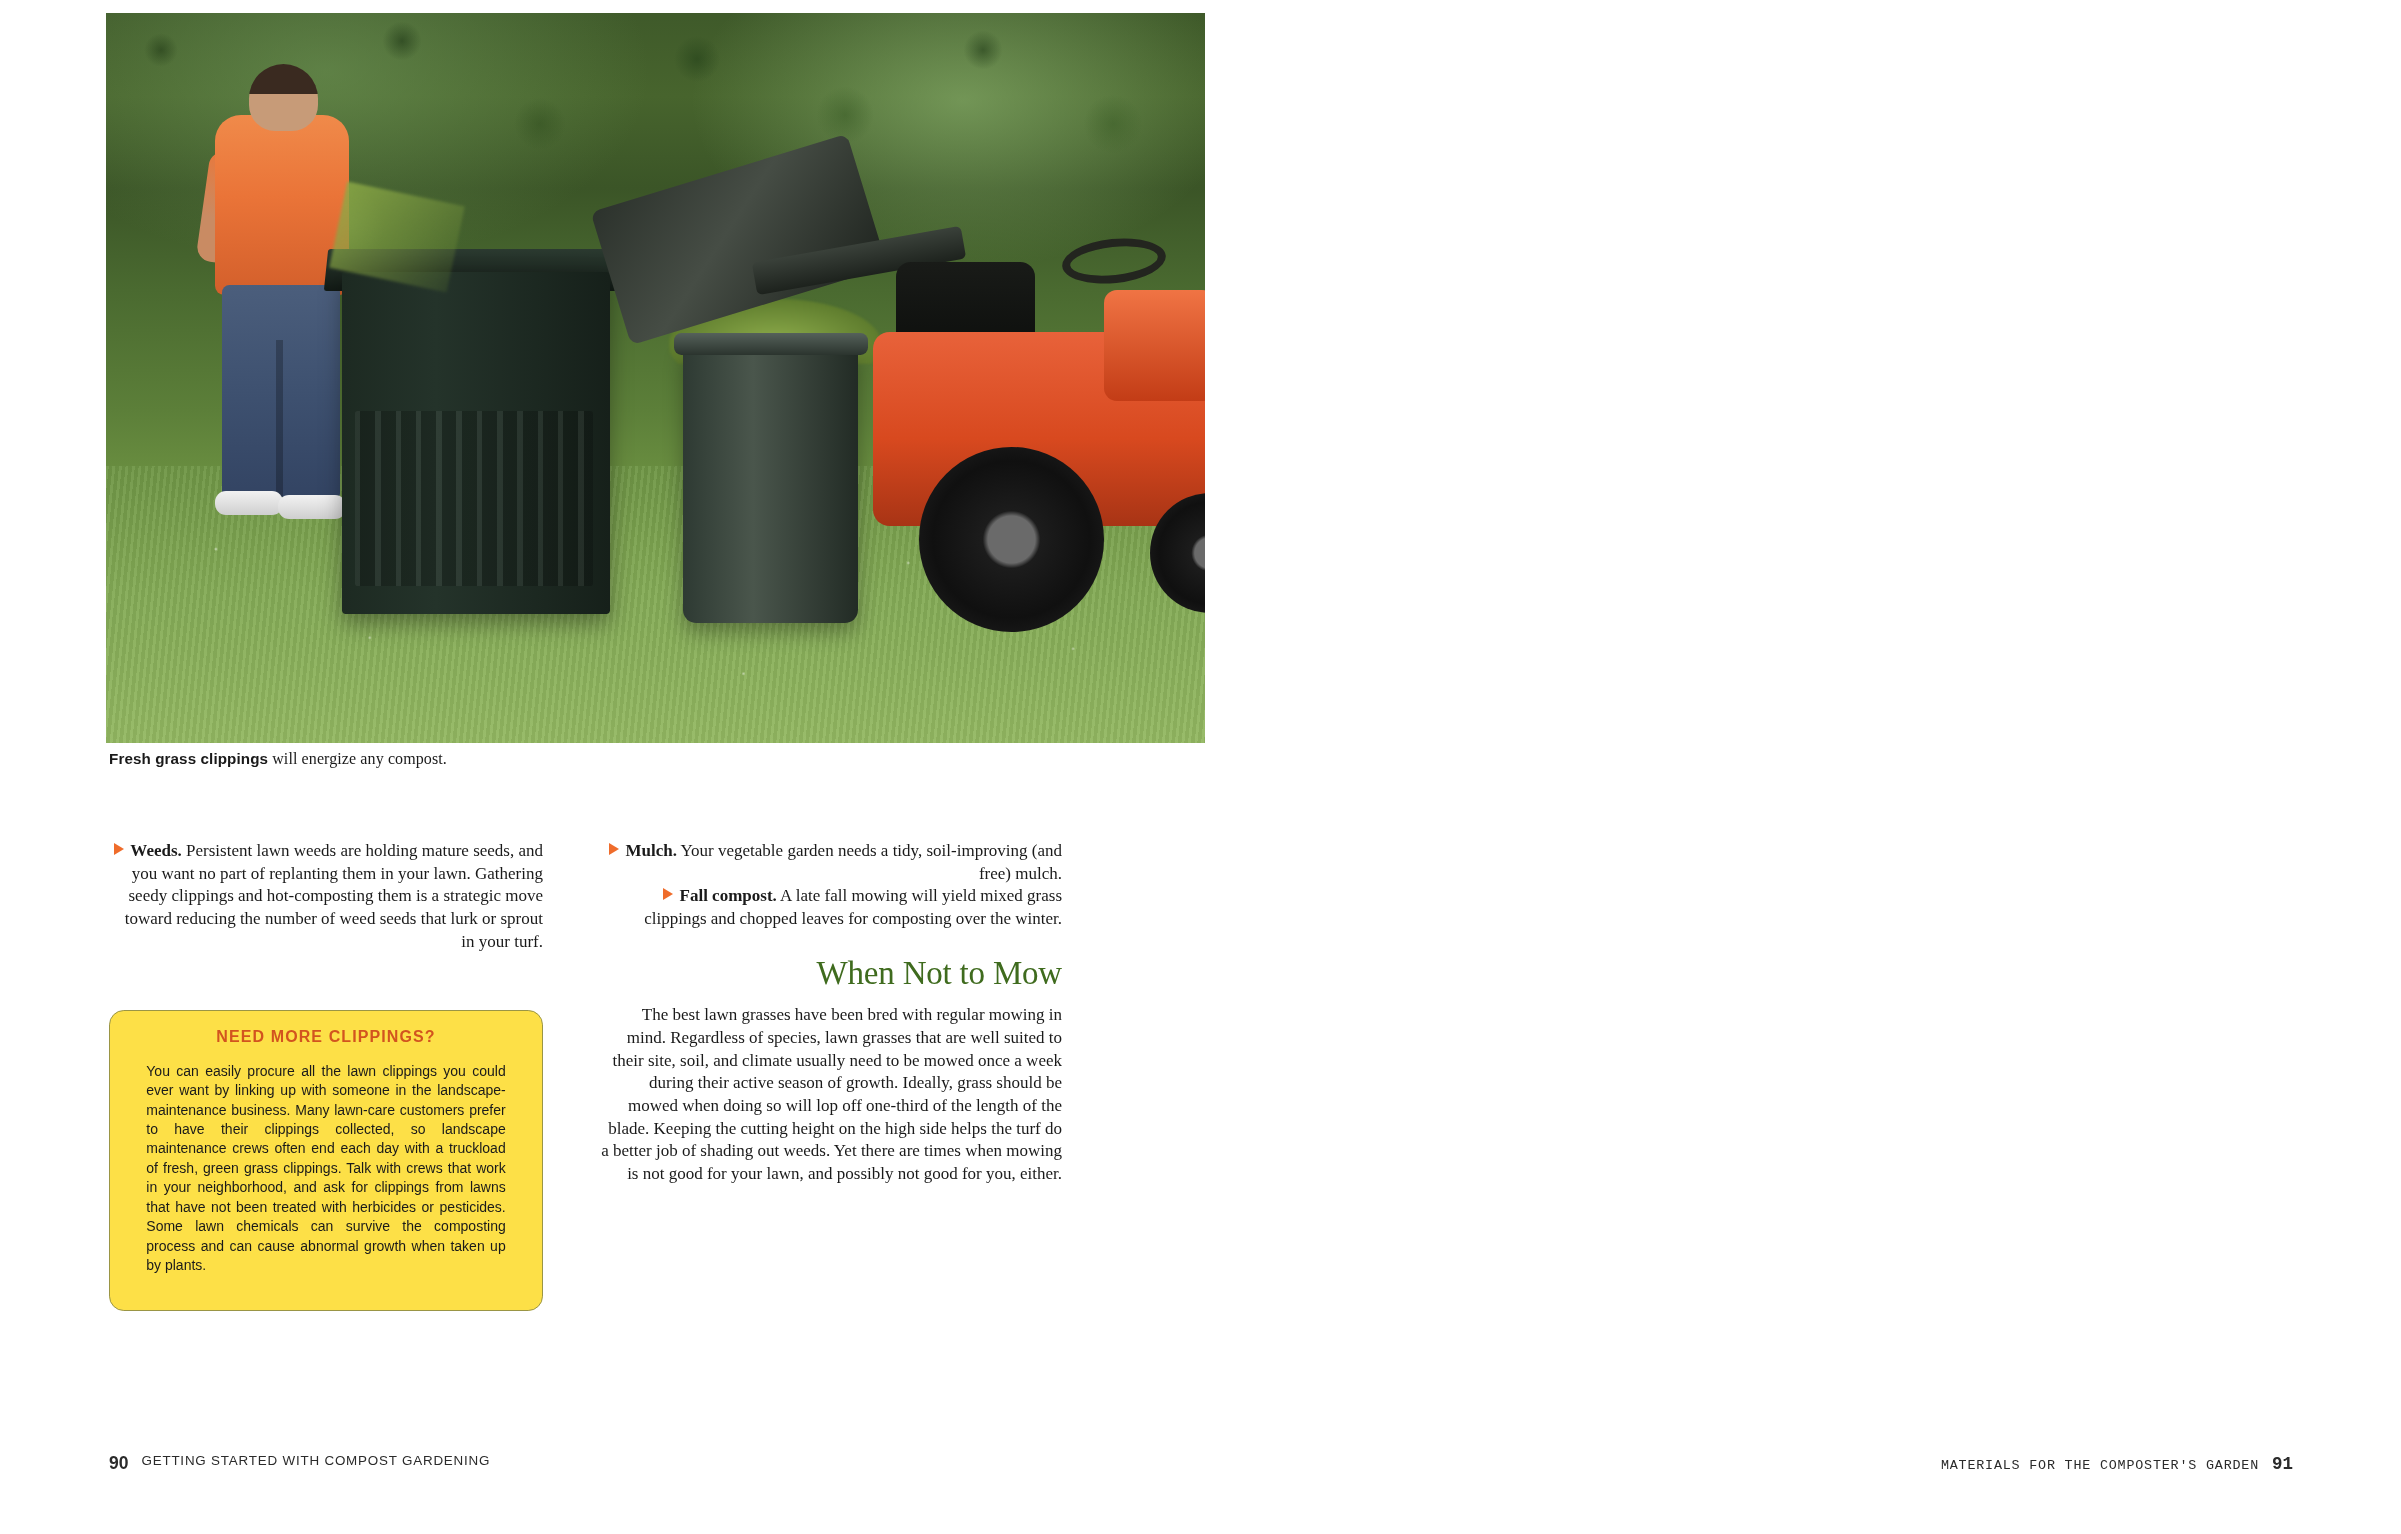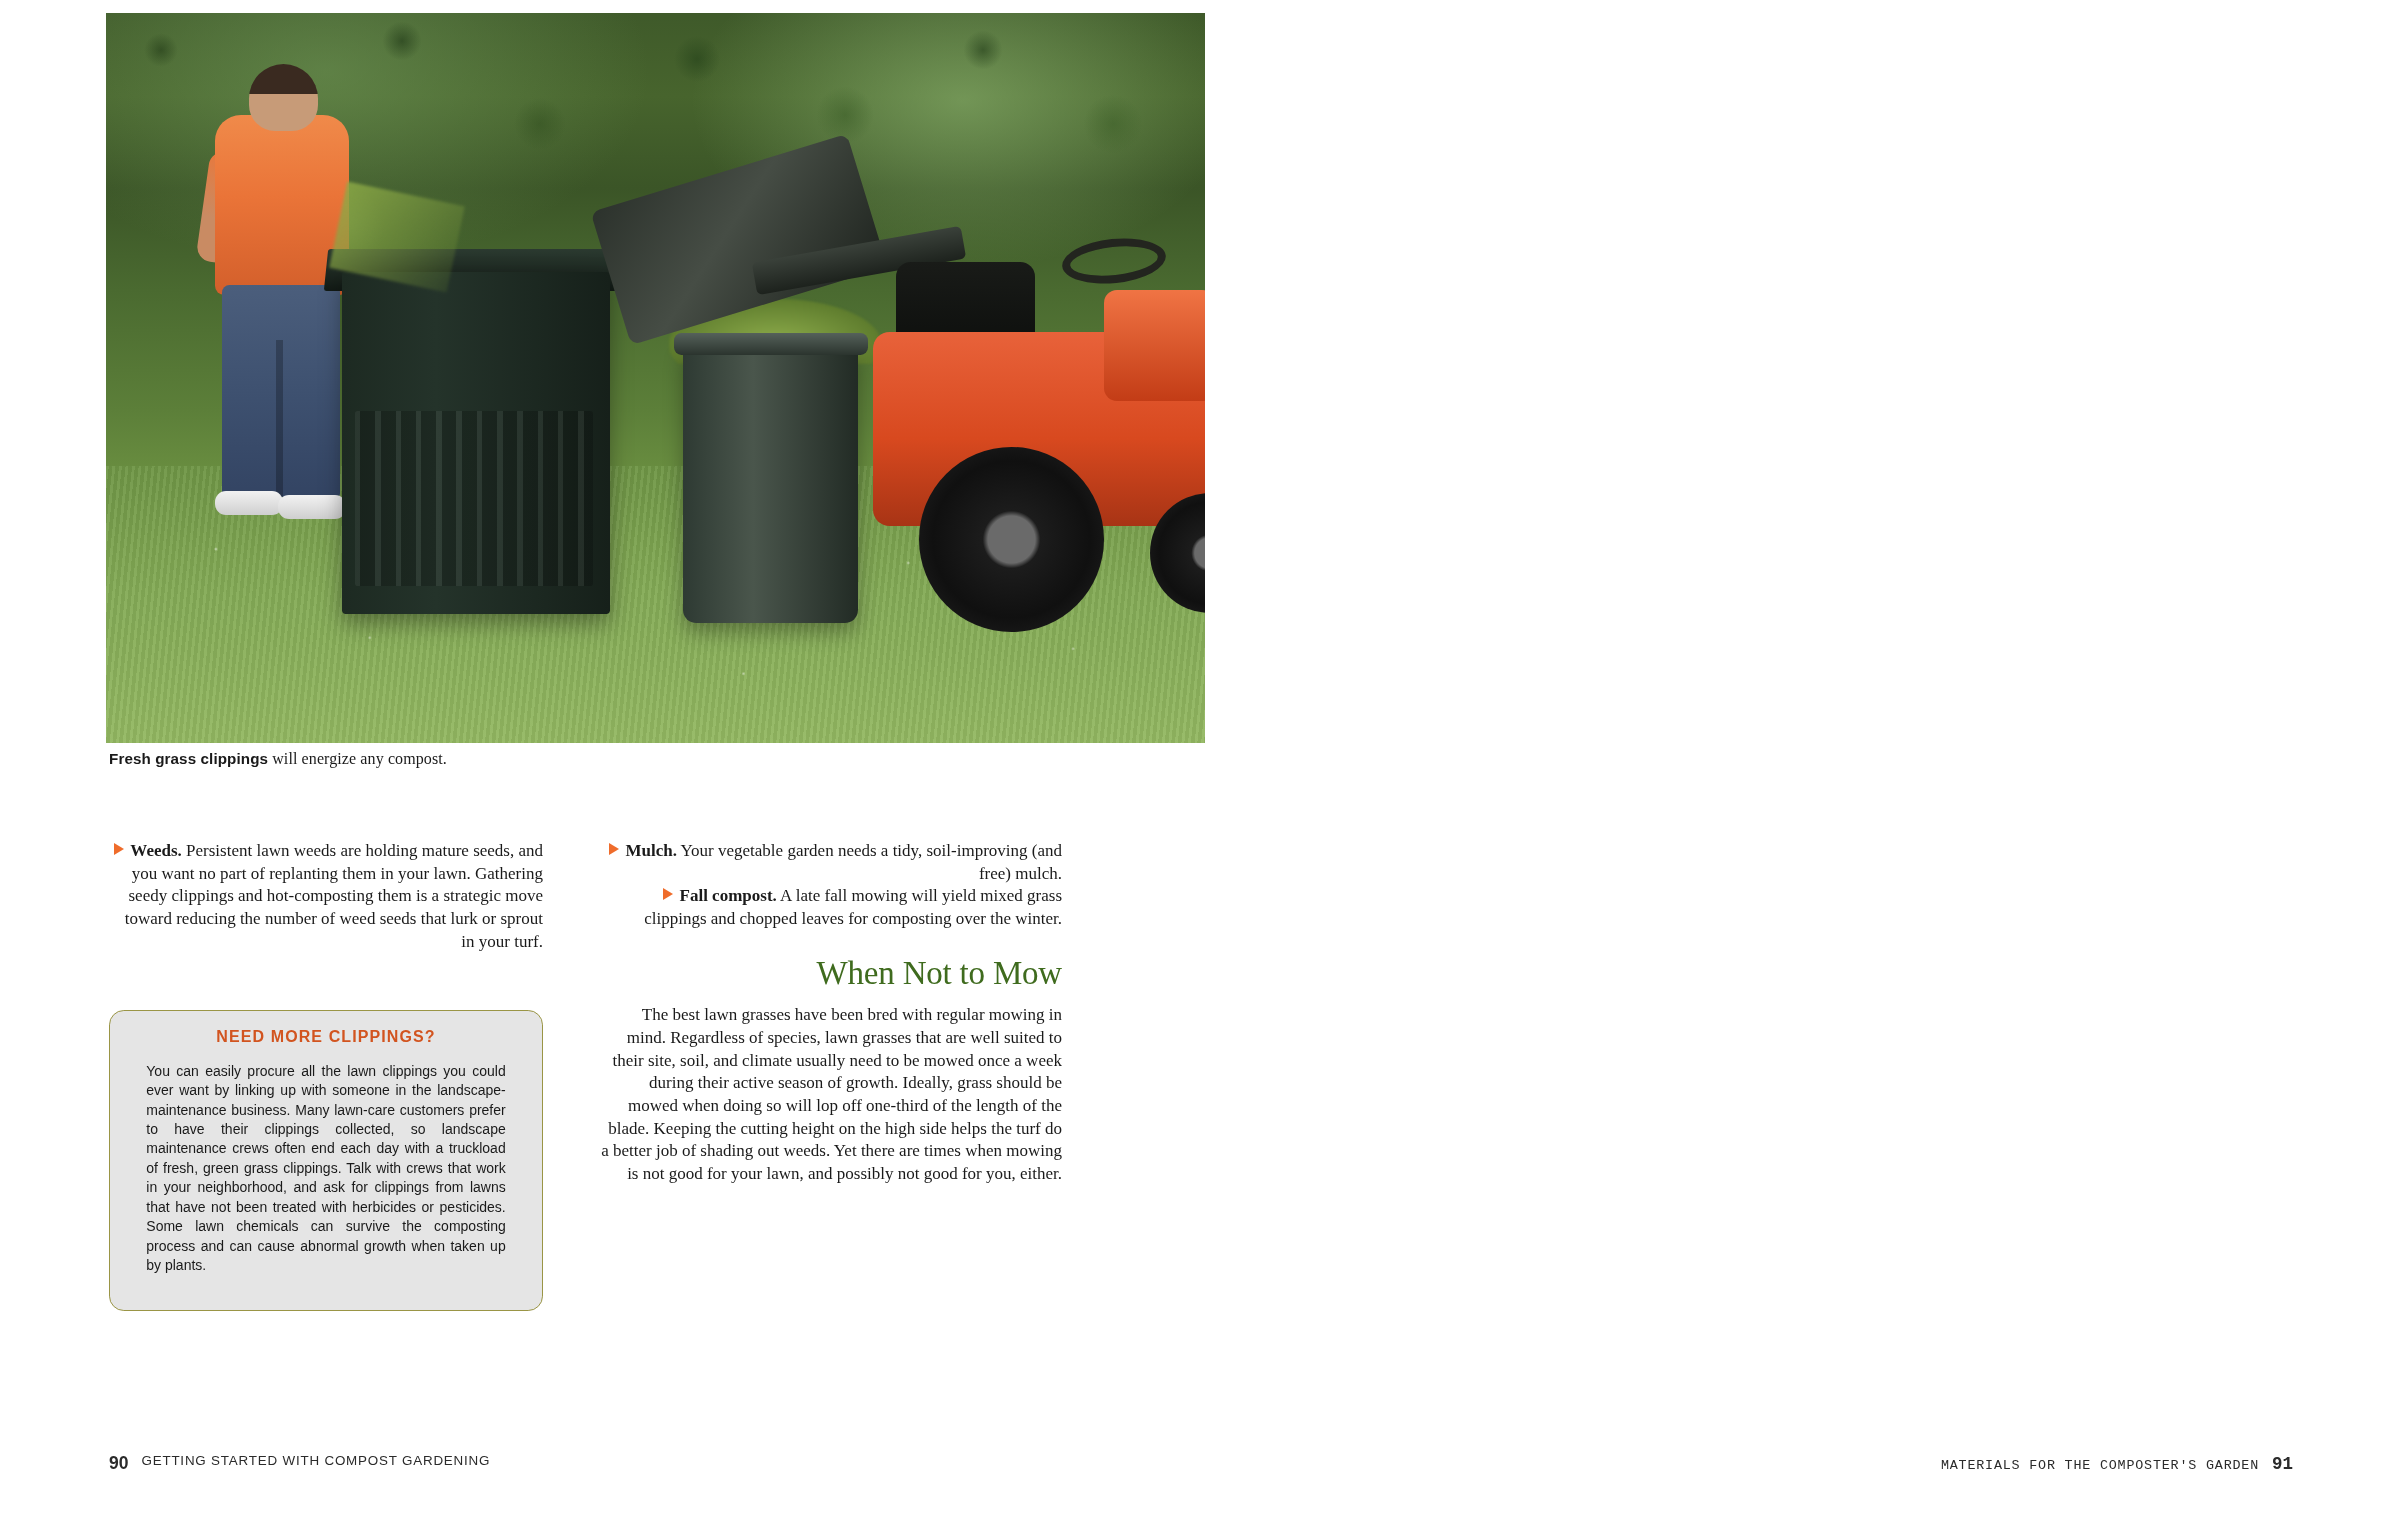--- a/index.html
+++ b/index.html
@@ -266,21 +266,21 @@
     color: #3f6b1e;
     margin: 20.3px 0 9.2px 0;
     letter-spacing: -0.2px;
   }
 
   
   .sidebar {
     position: absolute;
     border: 1.8px solid #9a9545;
     border-radius: 14.8px;
-    background: #e5e5e5;
+    background: #fde047;
     box-sizing: border-box;
     padding: 16.6px 20.3px 18.5px 20.3px;
     font-family: "Liberation Sans", sans-serif;
   }
   .sidebar h3 {
     margin: 0 0 11px 0;
     text-align: center;
     font-size: 16px;
     font-weight: bold;
     letter-spacing: 1.1px;

